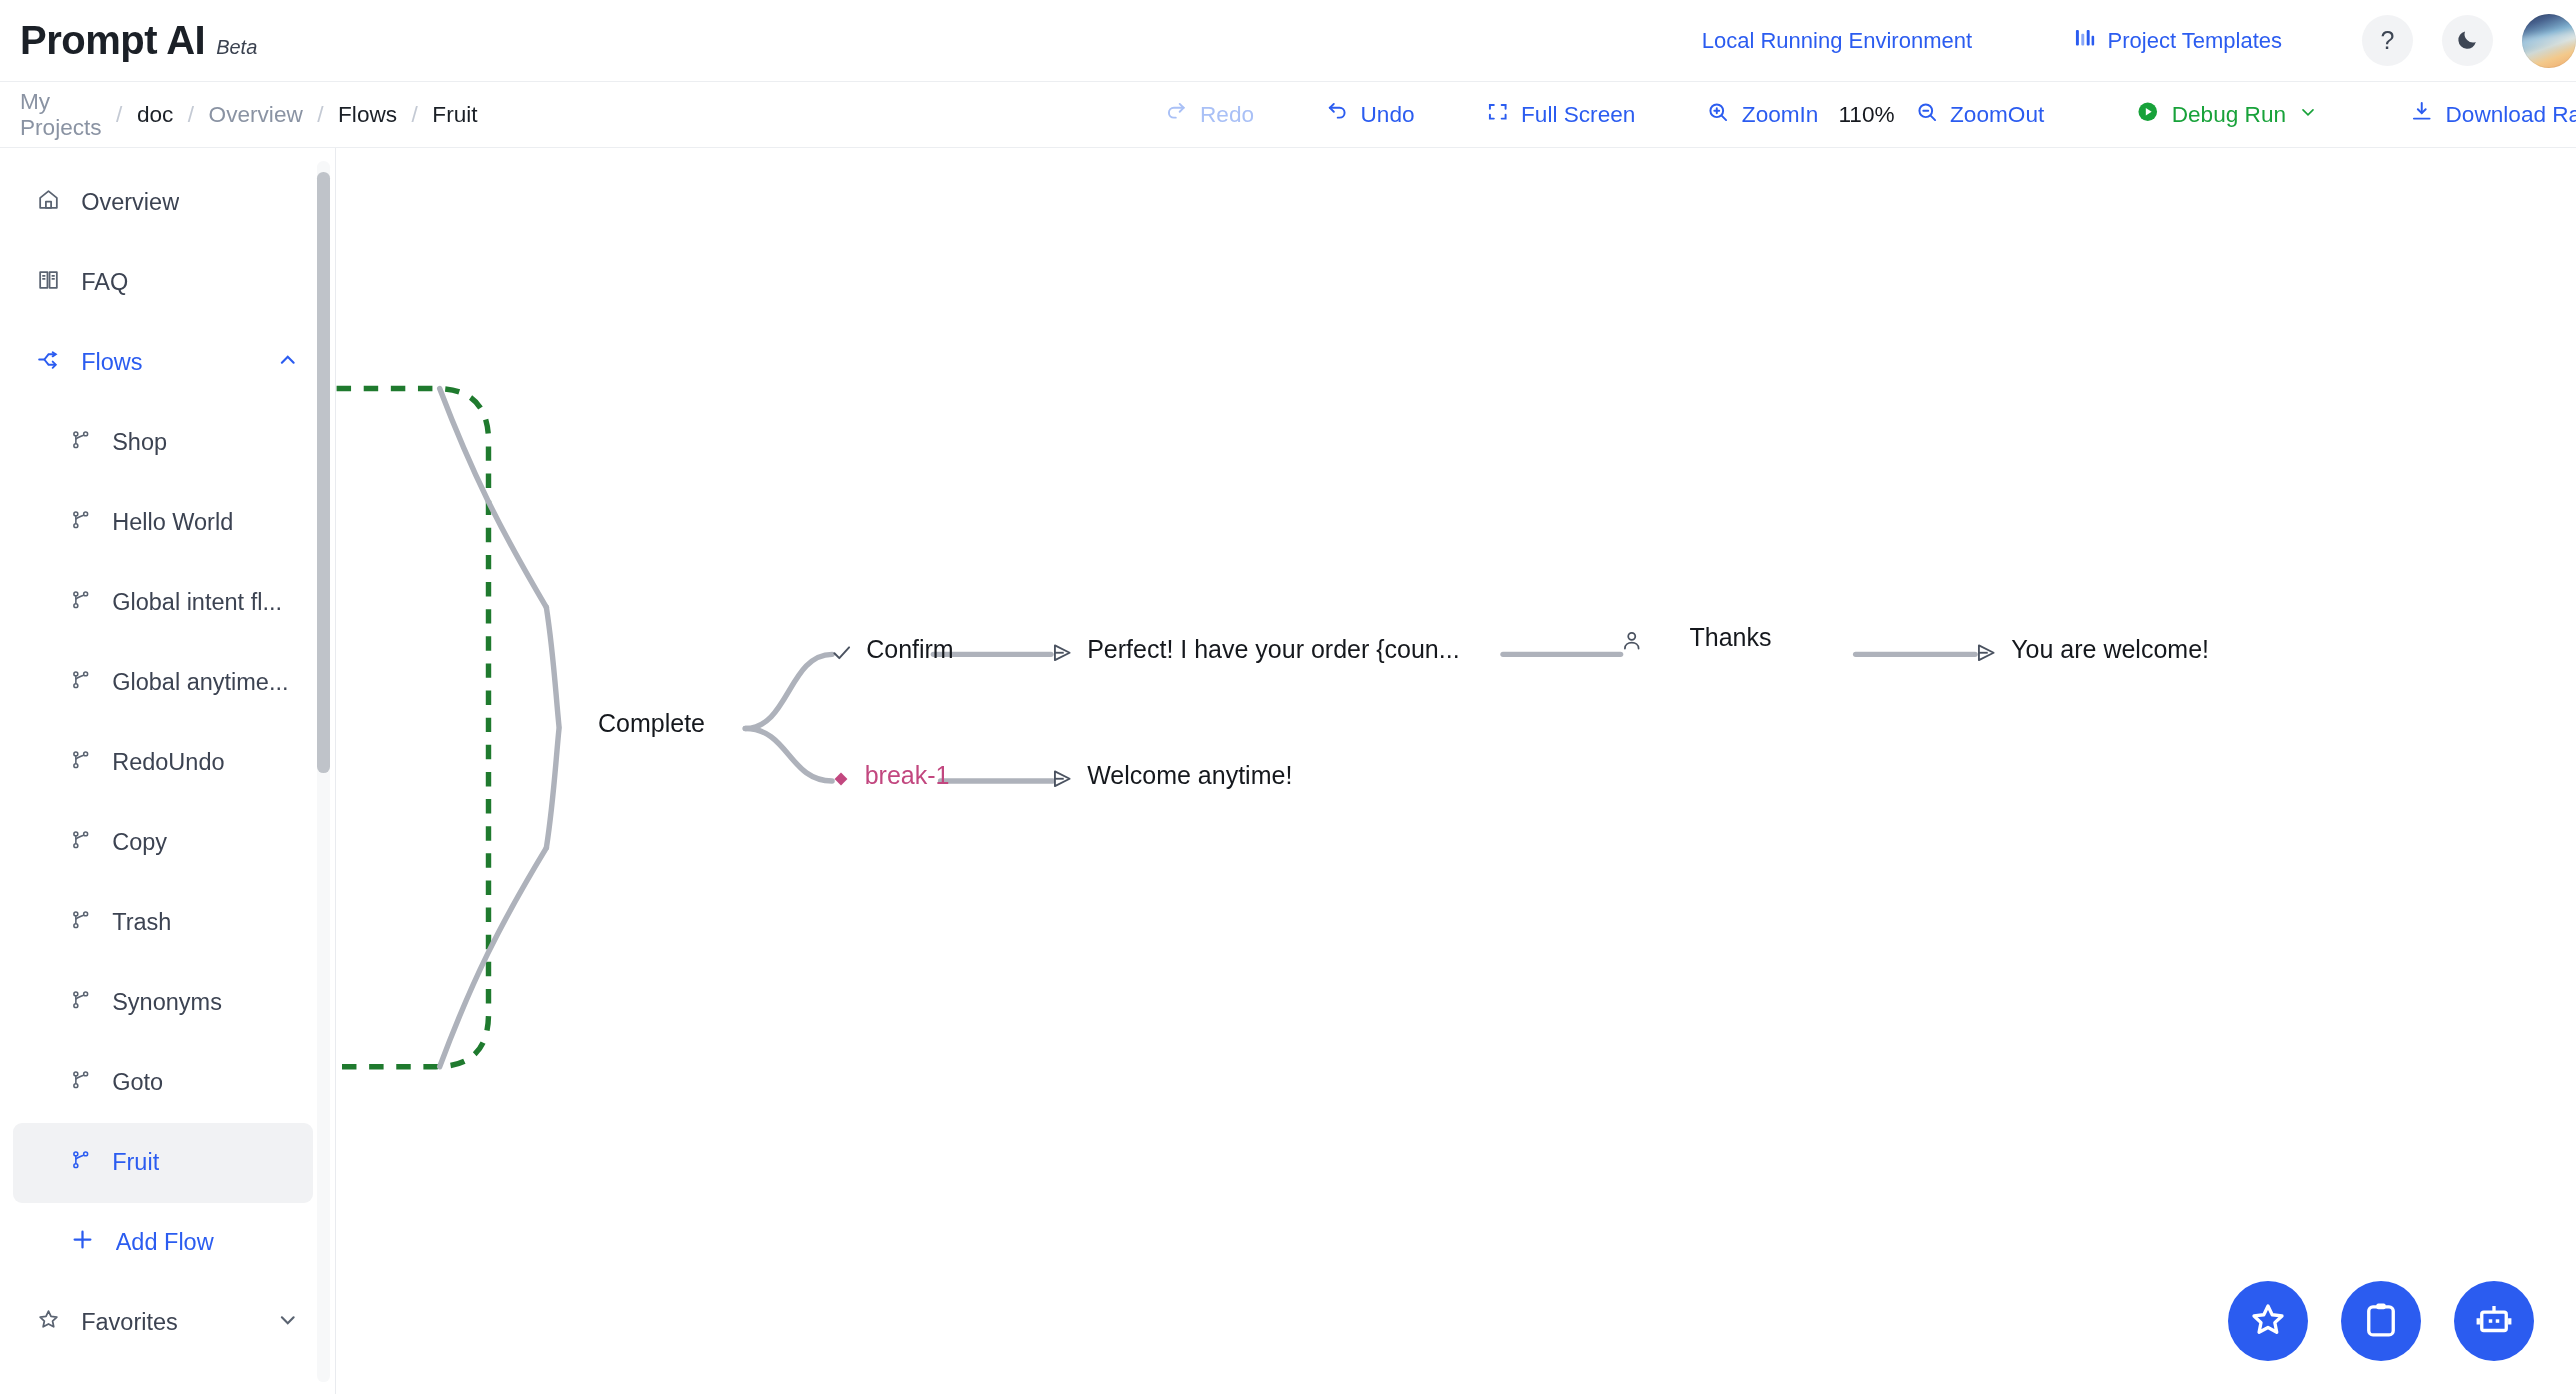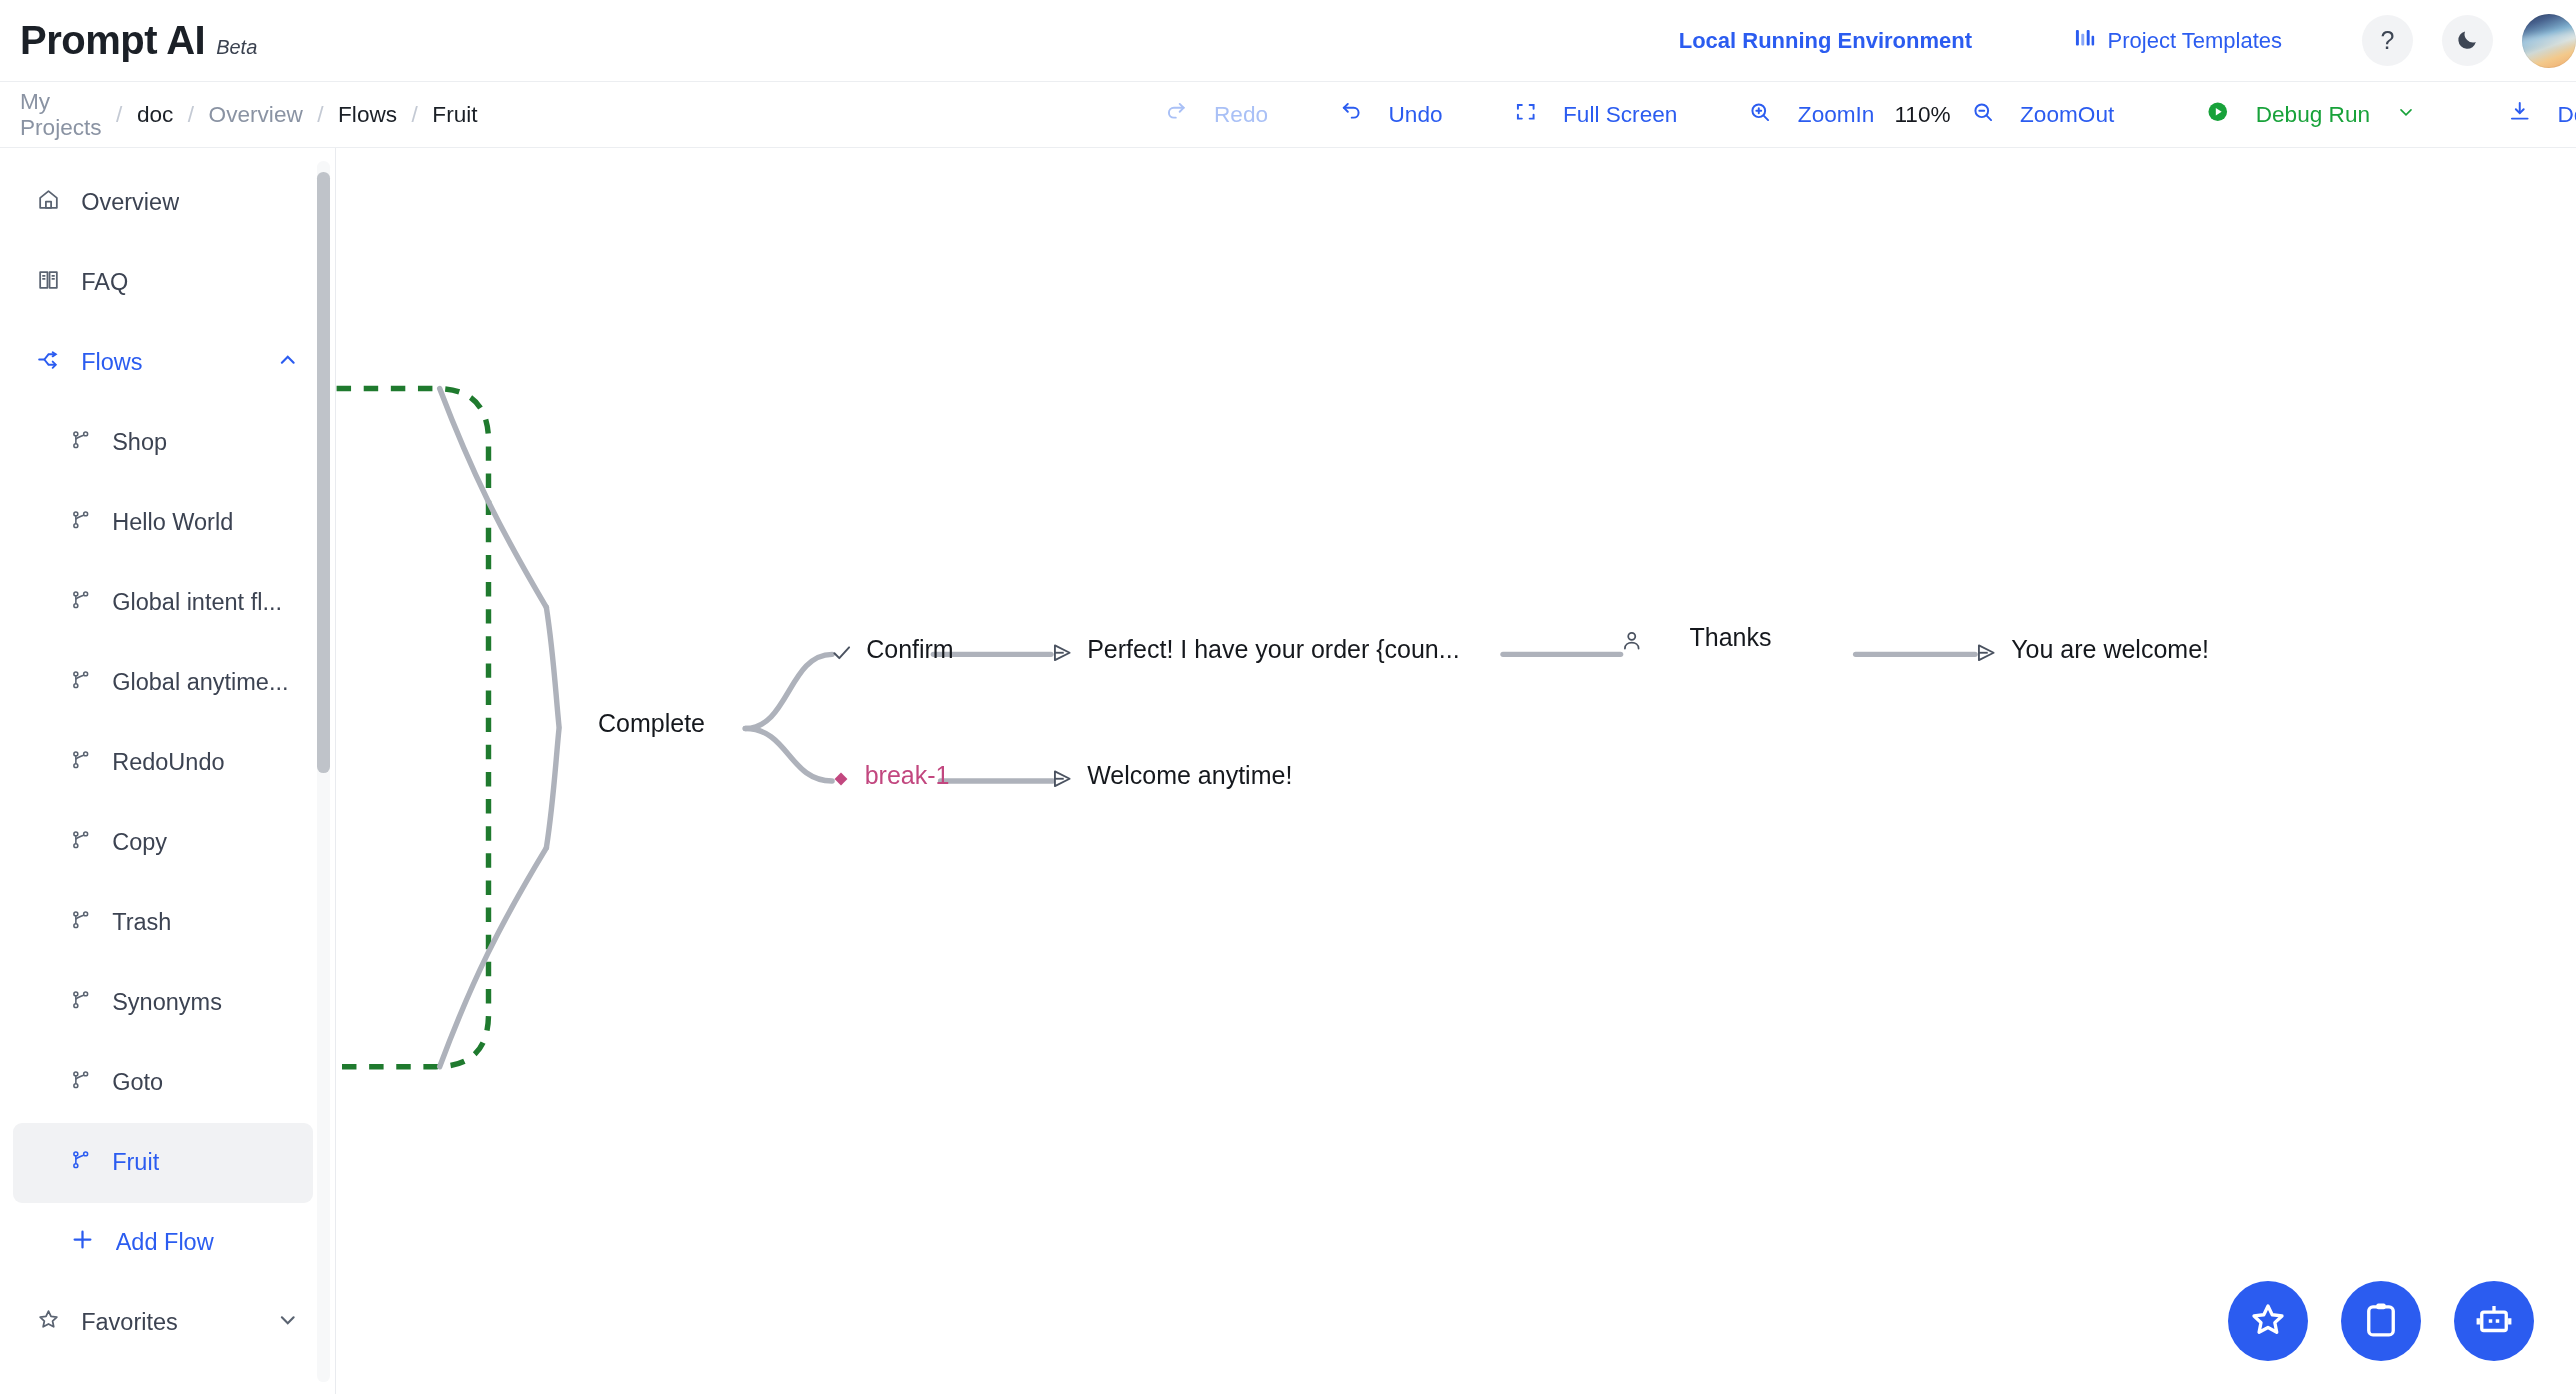--- a/index.html
+++ b/index.html
@@ -28,21 +28,21 @@
   .brand-beta {
     font-size: 20px; font-style: italic; color: #3b4250; font-weight: 400;
   }
   .header-right {
     margin-left: auto; display: flex; align-items: center; height: 100%;
   }
   .hdr-link {
     color: #2b5cf0; font-size: 22px; display: flex; align-items: center; gap: 11px;
     cursor: pointer; white-space: nowrap;
   }
-  .hdr-link.env { margin-right: 101px; font-weight: bold; }
+  .hdr-link.env { margin-right: 101px; }
   .hdr-link.tpl { margin-right: 80px; }
   .round-btn {
     width: 51px; height: 51px; border-radius: 50%; background: #f2f3f5;
     display: flex; align-items: center; justify-content: center;
     cursor: pointer; margin-right: 29px;
   }
   .round-btn.help { font-size: 25px; color: #3e4654; }
   .avatar {
     width: 54px; height: 54px; border-radius: 50%;
     background: linear-gradient(160deg,#2e3f63 0%, #46608c 18%, #7fb0cf 40%, #cfd9d6 58%, #f3c98b 76%, #f0a86a 100%);
@@ -61,21 +61,21 @@
     display: flex; align-items: center; background: #fff;
   }
   .crumbs { margin-left: 20px; display: flex; align-items: center; font-size: 22.6px; }
   .crumb { color: #3c4352; cursor: pointer; }
   .crumb.muted { color: #8a93a3; }
   .crumb.strong { color: #1b2027; }
   .crumb-sep { color: #c4cad4; margin: 0 14.5px; }
 
   .tools { margin-left: 687px; display: flex; align-items: center; }
   .tool {
-    display: flex; align-items: center; gap: 26px; color: #2b5cf0; font-size: 22.6px;
+    display: flex; align-items: center; gap: 12px; color: #2b5cf0; font-size: 22.6px;
     cursor: pointer; white-space: nowrap;
   }
   .tool.disabled { color: #a9c0f6; cursor: default; }
   .tool.green { color: #18a23a; }
   .zoomlvl { color: #16191f; font-size: 22.6px; margin: 0 20px; } .sp-72 { width: 71px; }
   .sp-100 { width: 92px; }
 
   
   .sidebar {
     position: absolute; top: 148px; left: 0; width: 336px; height: 1246px;

